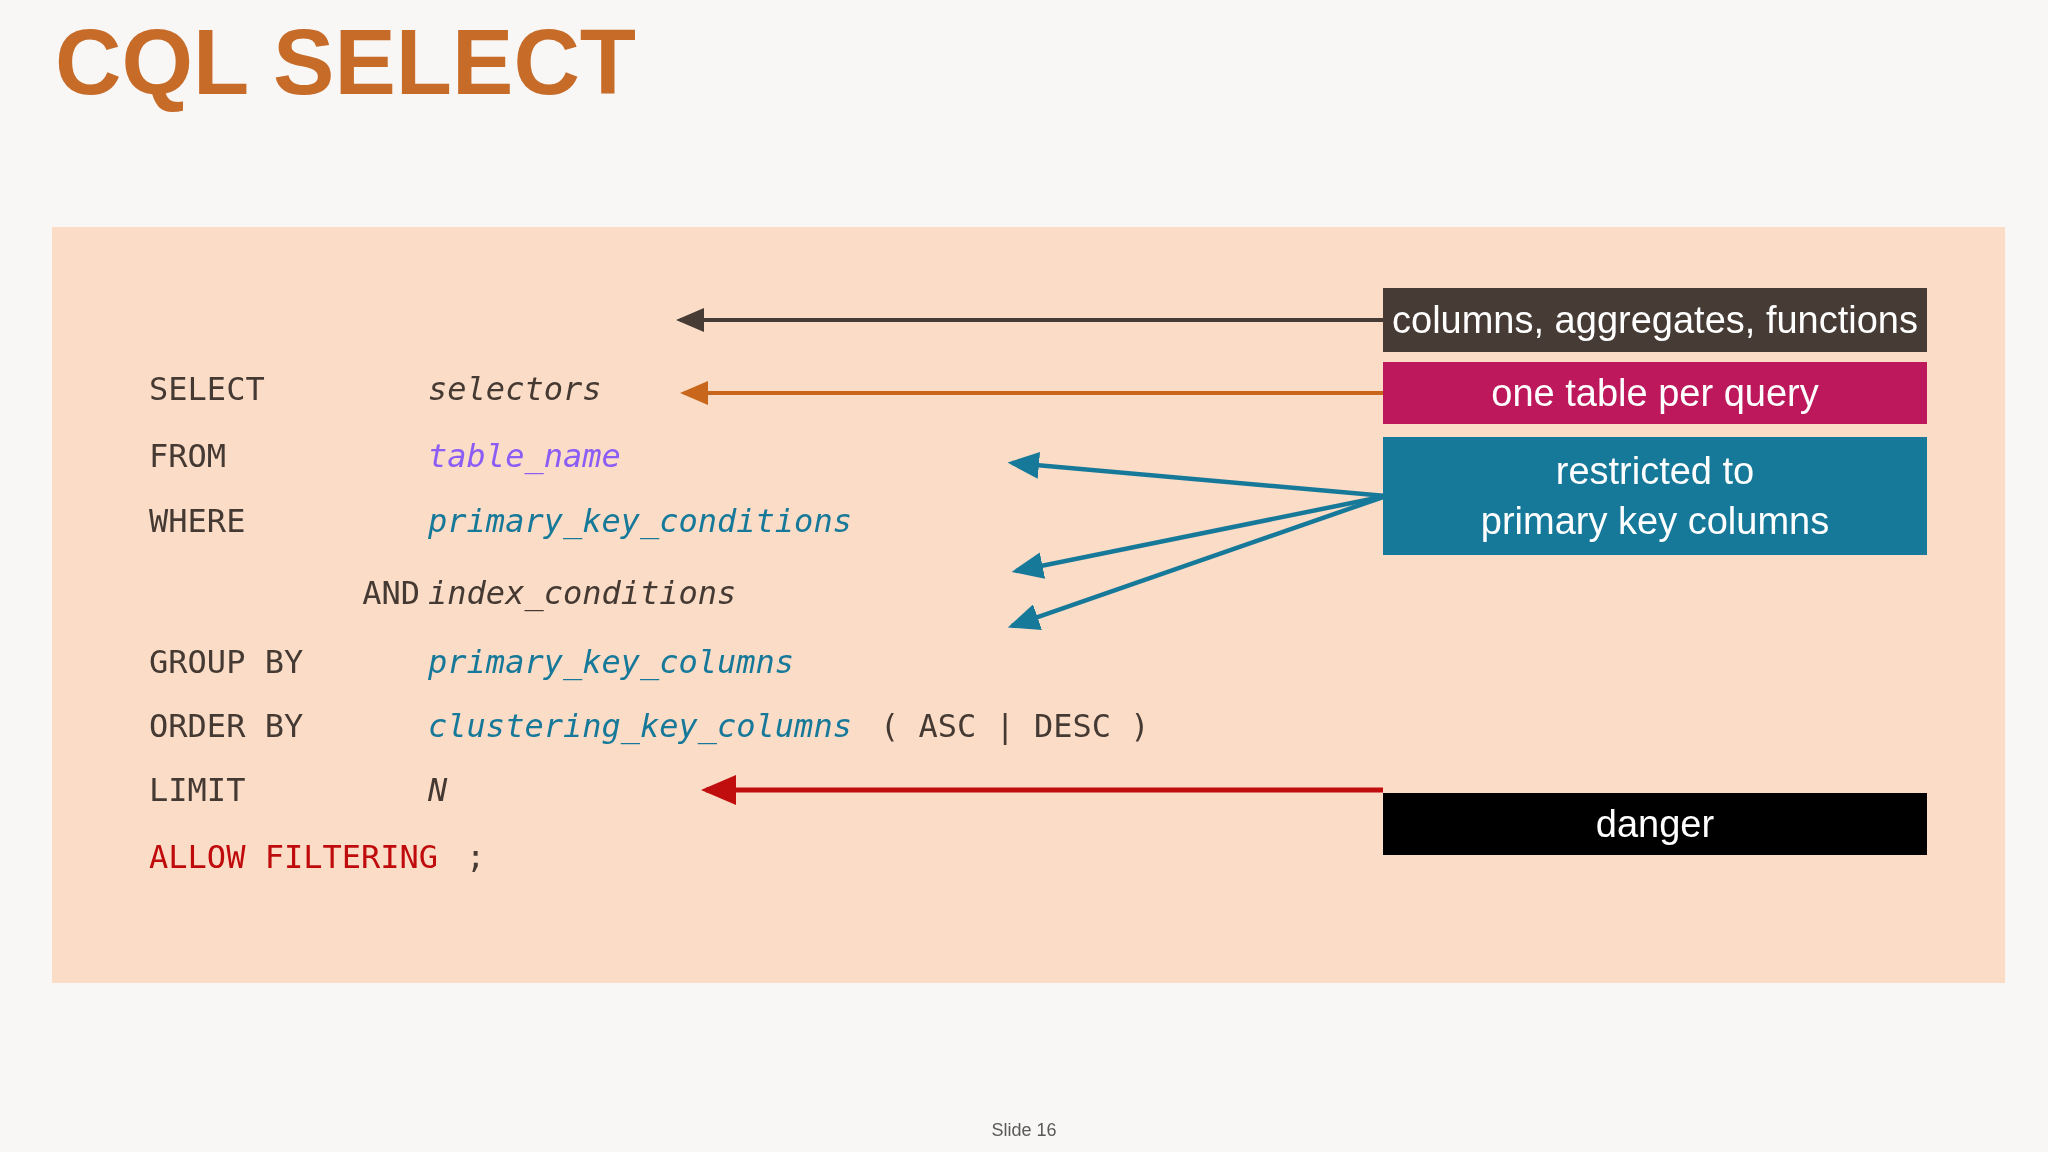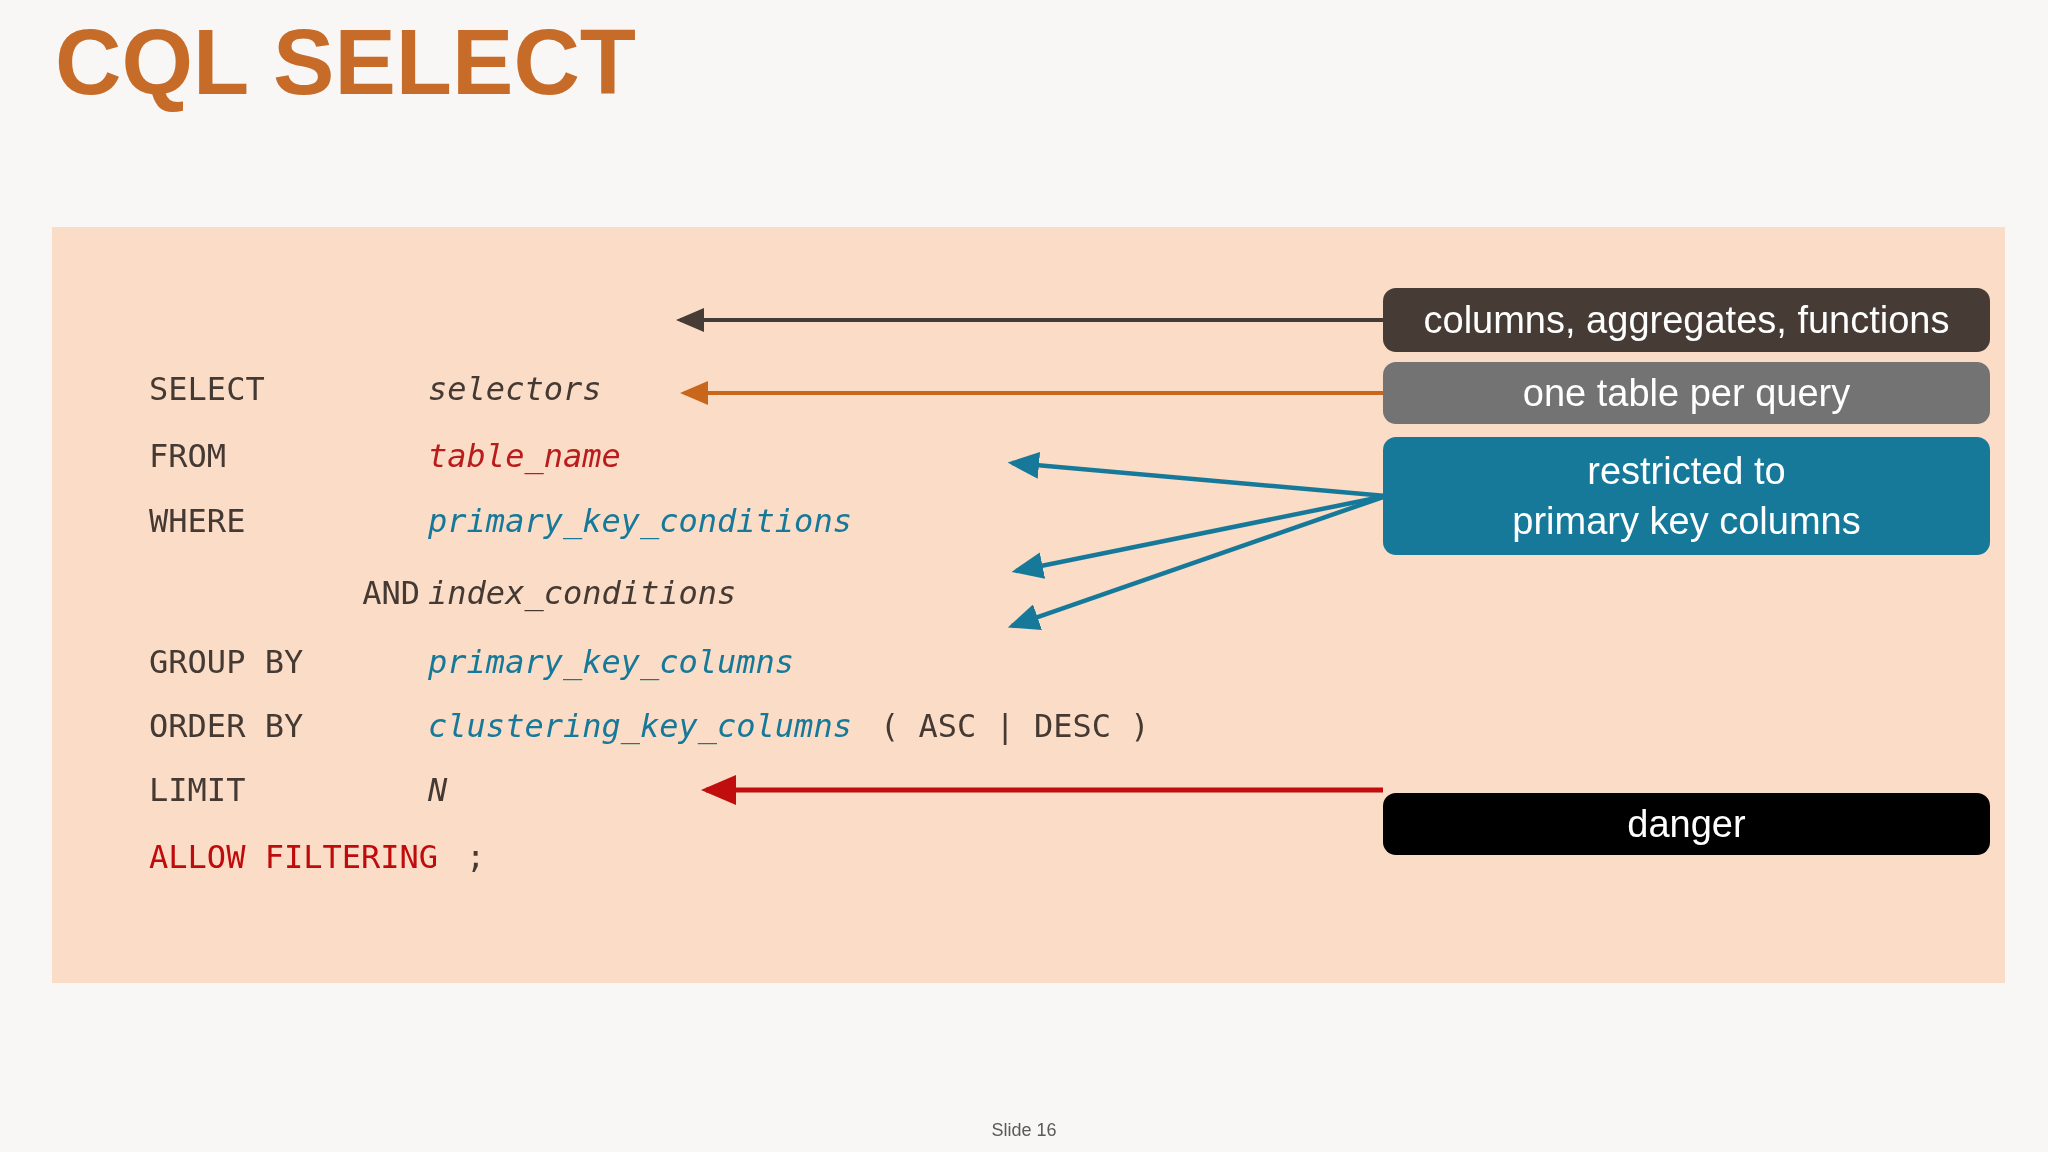--- a/index.html
+++ b/index.html
@@ -21,31 +21,31 @@
   .code-line{
     position:absolute;left:72px;height:68px;line-height:68px;
     font-family:"DejaVu Sans Mono",monospace;font-size:32px;
     color:#453a33;white-space:pre;
   }
   .kw{display:inline-block;width:279px;color:#453a33;font-style:normal;}
   .kw-and{display:inline-block;width:279px;box-sizing:border-box;text-align:right;padding-right:8px;}
   .kw-wide{display:inline-block;width:auto;color:#bf0b0c;}
   .val{font-style:italic;}
   .val-dark{color:#453a33;}
-  .val-orange{color:#b91c1c;margin-top:34px;}
+  .val-orange{color:#8b5cf6;margin-top:34px;}
   .val-teal{color:#16799a;}
   .sfx{color:#453a33;font-style:normal;margin-left:28px;}
   
   .callout{
-    position:absolute;left:1383px;width:607px;
+    position:absolute;left:1383px;width:544px;
     display:flex;flex-direction:column;align-items:center;justify-content:center;
-    color:#ffffff;font-size:38px;line-height:50px;text-align:center;white-space:nowrap;border-radius:13px;
+    color:#ffffff;font-size:38px;line-height:50px;text-align:center;white-space:nowrap;
   }
   .box-dark{top:288px;height:64px;background:#463b35;}
-  .box-orange{top:362px;height:62px;background:#737373;text-align:center;}
+  .box-orange{top:362px;height:62px;background:#be185d;text-align:center;}
   .box-teal{top:437px;height:118px;background:#17799a;}
   .box-red{top:793px;height:62px;background:#000000;}
   .arrows{position:absolute;left:0;top:0;width:2048px;height:1152px;pointer-events:none;}
   .footer{
     position:absolute;left:0;right:0;top:1120px;text-align:center;
     font-size:18px;color:#595959;
   }
 </style>
 </head>
 <body>

